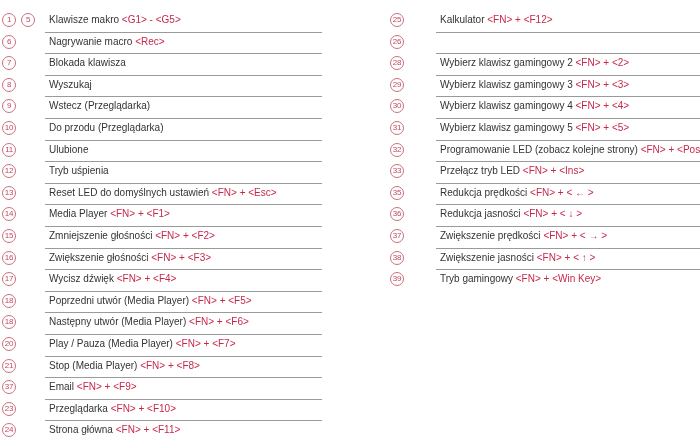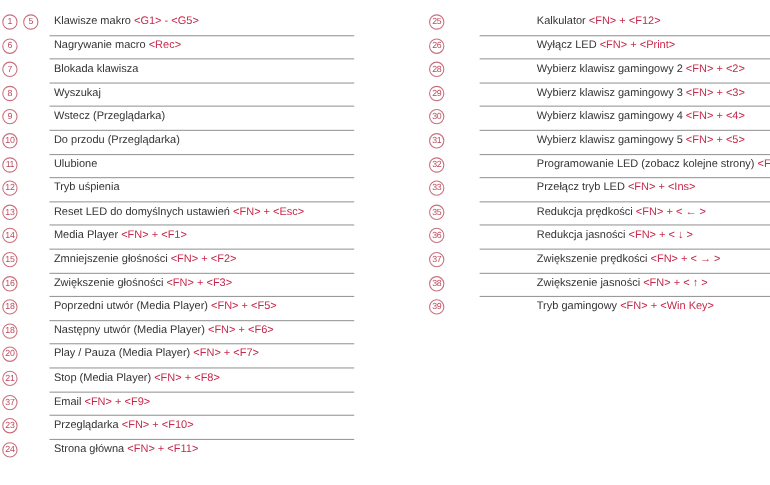--- a/index.html
+++ b/index.html
@@ -8,21 +8,21 @@
   .col { position: absolute; top: 10px; }
   .col.left { left: 0; width: 330px; }
   .col.right { left: 388px; width: 328px; text-decoration: underline; }
   .row { position: relative; height: 21.6px; }
   .badges { position: absolute; left: 2px; top: 3px; display: flex; gap: 5px; }
   .badge { width: 14px; height: 14px; border: 1px solid #c9707d; border-radius: 50%;
            box-sizing: border-box; color: #c04a5e; font-size: 8px; line-height: 12px;
            text-align: center; letter-spacing: -0.3px; }
   .text { position: absolute; left: 49px; top: 4px; font-size: 10px; color: #333333;
           white-space: nowrap; }
-  .col.right .text { left: 52px; margin-left: 48px; }
+  .col.right .text { left: 52px; }
   .key { color: #c6284a; text-align: right; }
   .rule { position: absolute; left: 45px; right: 8px; bottom: -1px; height: 1px;
           background: #9a9a9a; }
   .col.right .rule { left: 48px; right: 3px; }
   .row:last-child .rule { display: none; }
 </style>
 </head>
 <body>
 
 <div class="col left" id="col-left">
@@ -142,20 +142,30 @@
         <span class="badge">16</span>
       </div>
     <div class="text">
       <span class="label">Zwiększenie głośności</span>
       <span class="key">&lt;FN&gt; + &lt;F3&gt;</span>
     </div>
     <div class="rule"></div>
   </div>
     <div class="row">
     <div class="badges">
+        <span class="badge">17</span>
+      </div>
+    <div class="text">
+      <span class="label">Wycisz dźwięk</span>
+      <span class="key">&lt;FN&gt; + &lt;F4&gt;</span>
+    </div>
+    <div class="rule"></div>
+  </div>
+    <div class="row">
+    <div class="badges">
         <span class="badge">18</span>
       </div>
     <div class="text">
       <span class="label">Poprzedni utwór (Media Player)</span>
       <span class="key">&lt;FN&gt; + &lt;F5&gt;</span>
     </div>
     <div class="rule"></div>
   </div>
     <div class="row">
     <div class="badges">
@@ -226,24 +236,20 @@
     <div class="text">
       <span class="label">Kalkulator</span>
       <span class="key">&lt;FN&gt; + &lt;F12&gt;</span>
     </div>
     <div class="rule"></div>
   </div>
     <div class="row">
     <div class="badges">
         <span class="badge">26</span>
       </div>
-    <div class="text">
-      <span class="label">Wyłącz LED</span>
-      <span class="key">&lt;FN&gt; + &lt;Print&gt;</span>
-    </div>
     <div class="rule"></div>
   </div>
     <div class="row">
     <div class="badges">
         <span class="badge">28</span>
       </div>
     <div class="text">
       <span class="label">Wybierz klawisz gamingowy 2</span>
       <span class="key">&lt;FN&gt; + &lt;2&gt;</span>
     </div>

